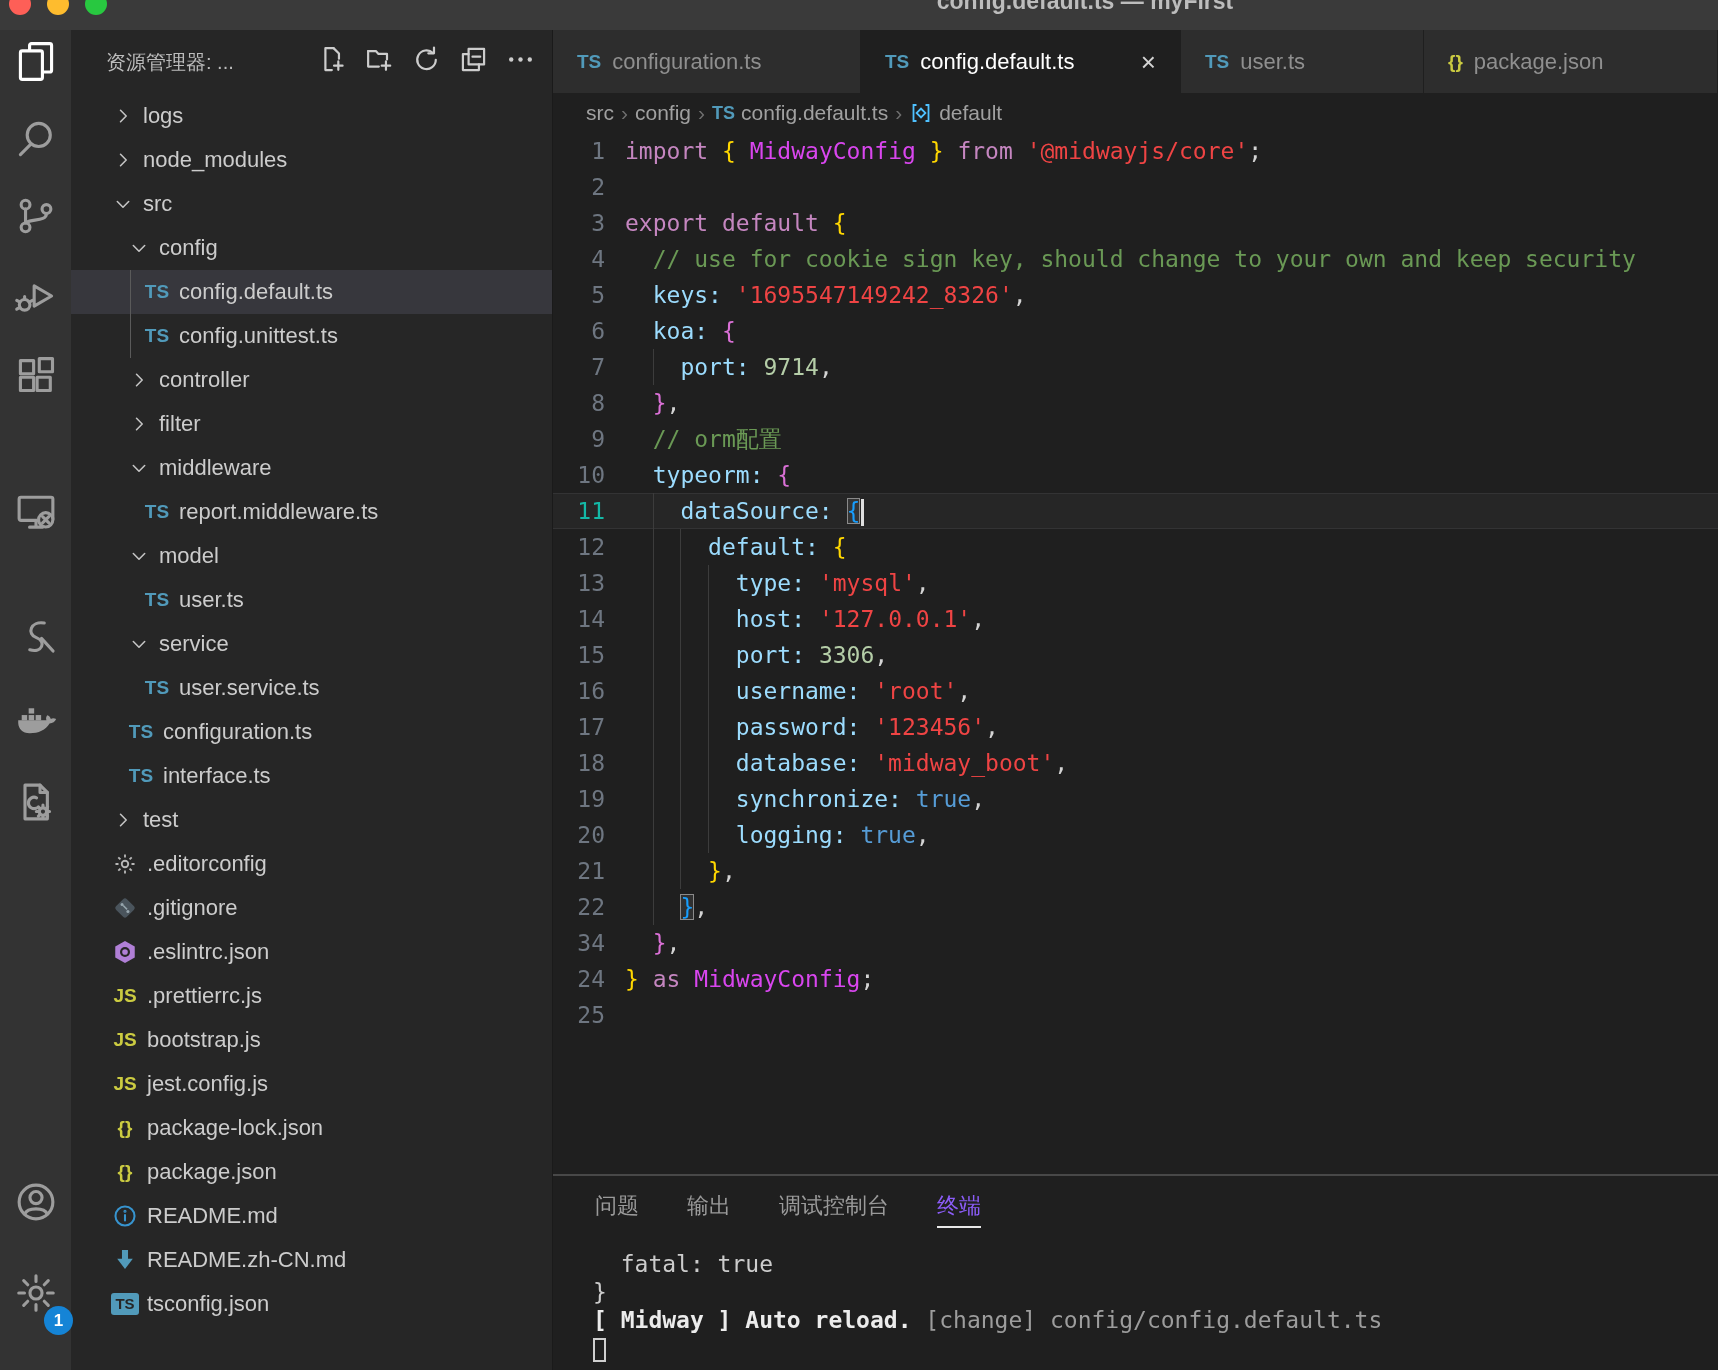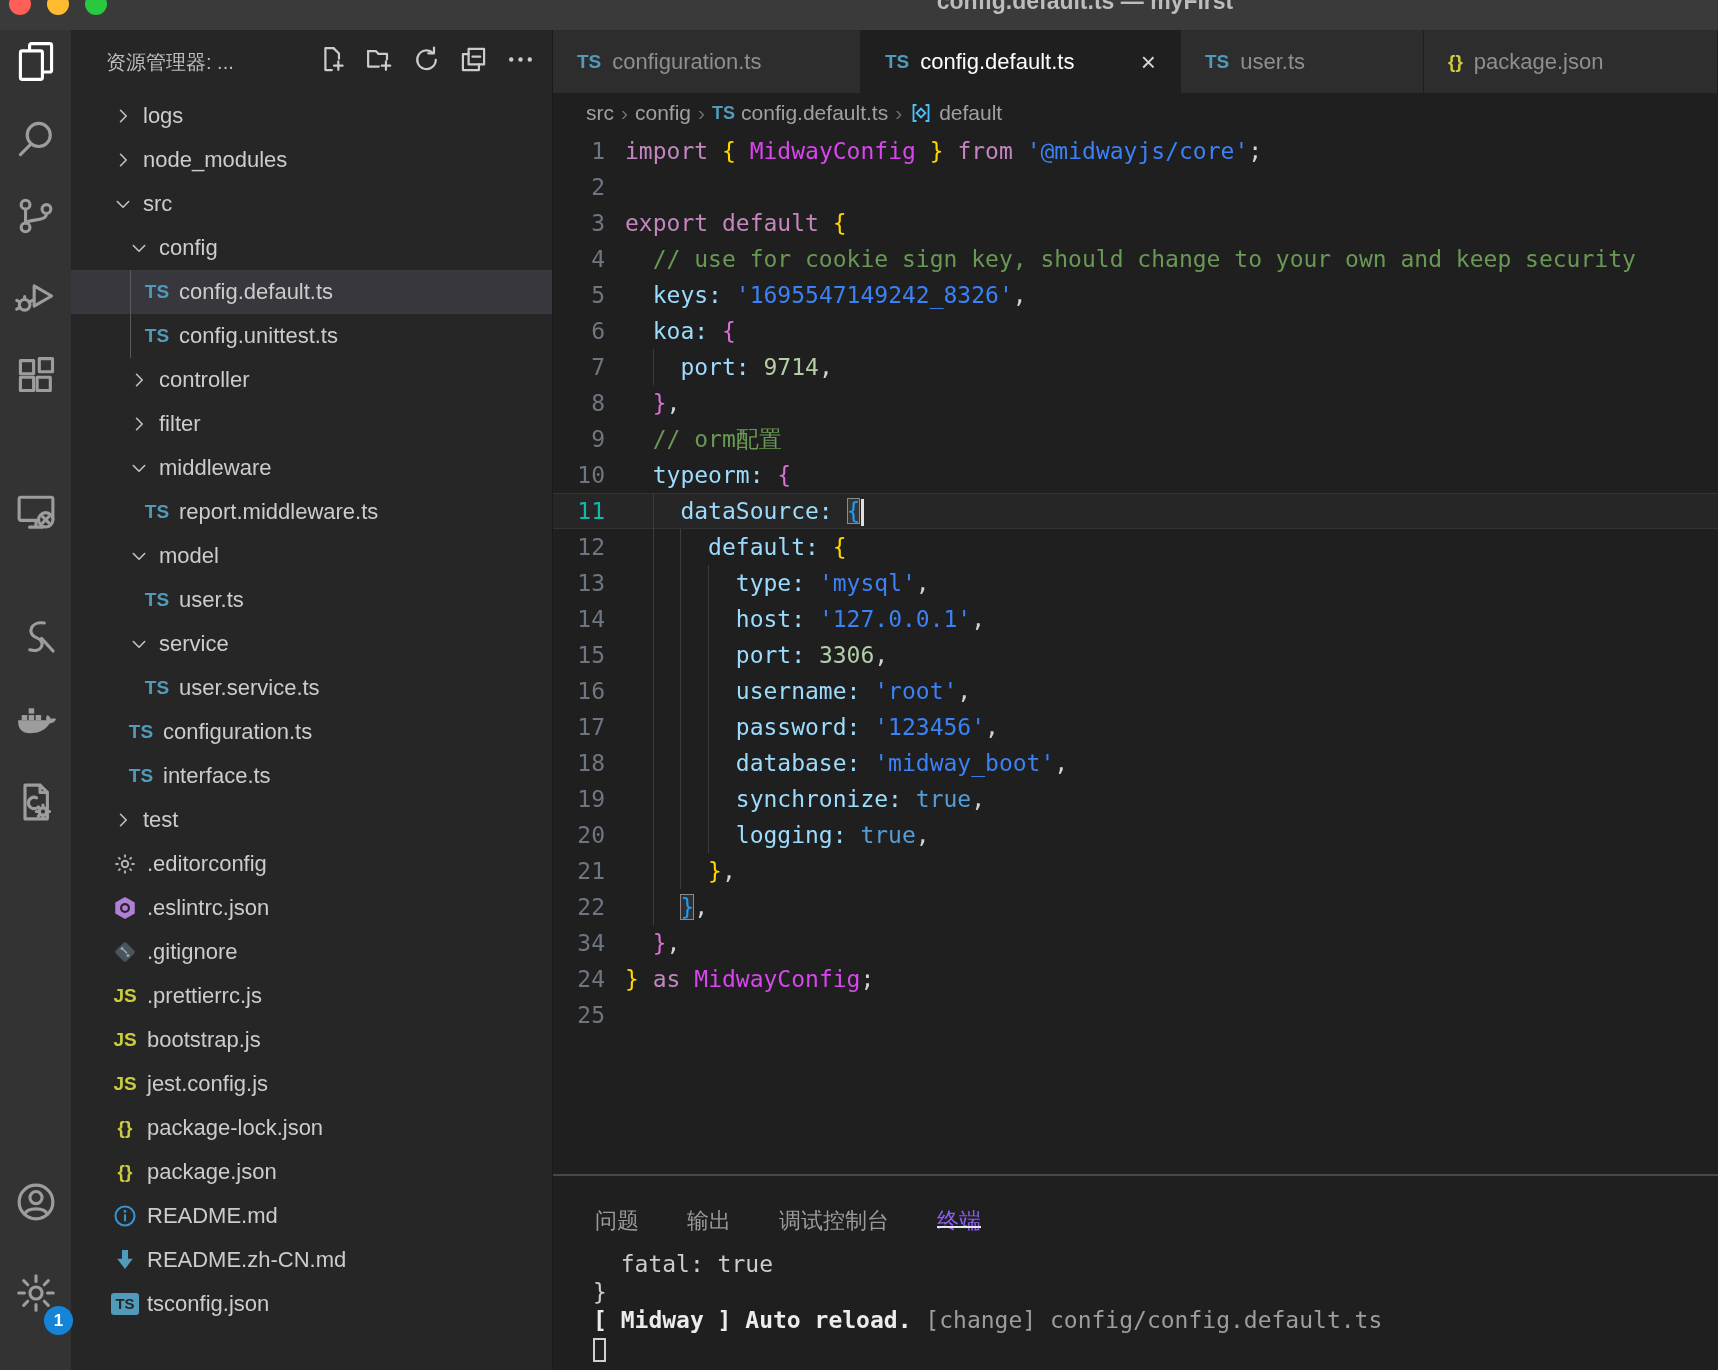--- a/index.html
+++ b/index.html
@@ -49,28 +49,28 @@
 .bc-icon{font-weight:700;font-size:18px}
 .bc-icon svg{width:24px;height:24px;vertical-align:-5px}
 
 .code{flex:1;font-family:"DejaVu Sans Mono",monospace;font-size:23px;line-height:36px;overflow:hidden}
 .cline{height:36px;display:flex;white-space:pre;position:relative}
 .cline .ln{width:52px;text-align:right;color:#6e7681;flex:none}
 .cline.current .ln{color:#14b8a6}
 .cline.current{background:rgba(255,255,255,0.035);box-shadow:inset 0 1px 0 #333334,inset 0 -1px 0 #333334}
 .ltext{padding-left:20px;position:relative;flex:1;min-width:0;overflow:hidden}
 .guide{position:absolute;top:0;bottom:0;width:1px;background:#3c3c3c}
-.tk-k{color:#c586c0}.tk-t{color:#d946ef}.tk-s{color:#3b82f6}.tk-n{color:#b5cea8}.tk-p{color:#9cdcfe}
+.tk-k{color:#c586c0}.tk-t{color:#d946ef}.tk-s{color:#ef4444}.tk-n{color:#b5cea8}.tk-p{color:#9cdcfe}
 .tk-c{color:#6a9955}.tk-w{color:#d4d4d4}.tk-b1{color:#ffd700}.tk-b2{color:#da70d6}.tk-b3{color:#179fff}.tk-kw{color:#569cd6}
 .tk-match{outline:1px solid #8a8a8a;outline-offset:-1px;background:rgba(110,110,110,.22)}
 .cursor{display:inline-block;width:2.5px;height:27px;background:#dfdfdf;vertical-align:middle;margin-left:1px}
 
 .panel{height:196px;flex:none;border-top:2px solid #484848;display:flex;flex-direction:column}
 .panel-tabs{height:60px;flex:none;display:flex;align-items:center;gap:48px;padding-left:42px;color:#9a9a9a;font-size:22px}
-.ptab{height:100%;display:flex;align-items:flex-end;position:relative;cursor:pointer}
+.ptab{height:100%;display:flex;align-items:center;position:relative;cursor:pointer}
 .ptab.active{color:#8b5cf6}
 .ptab.active::after{content:"";position:absolute;bottom:8px;left:0;right:0;height:2.5px;background:#e8e8e8}
 .terminal{font-family:"DejaVu Sans Mono",monospace;font-size:23px;line-height:28px;padding:14px 0 0 40px;color:#cccccc;white-space:pre;overflow:hidden}
 .t-bold{font-weight:700;color:#ececec}
 .t-dim{color:#9d9d9d}
 .t-cursor{display:inline-block;width:13px;height:24px;border:2px solid #cfcfcf;vertical-align:middle}
 </style>
 </head>
 <body>
 
@@ -314,37 +314,37 @@
               <svg viewBox="0 0 24 24" fill="none" stroke="#b8b8b8" stroke-width="1.7">
                 <circle cx="12" cy="12" r="3"></circle>
                 <path d="M12 3.2v2.8M12 18v2.8M3.2 12H6M18 12h2.8M5.8 5.8l2 2M16.2 16.2l2 2M18.2 5.8l-2 2M7.8 16.2l-2 2"></path>
               </svg>
             </span>
             <span class="tlabel">.editorconfig</span>
           </div>
           <div class="trow " style="padding-left:38px">
             <span class="ficon">
               <svg viewBox="0 0 24 24">
-                <polygon points="12,1.8 21,6.9 21,17.1 12,22.2 3,17.1 3,6.9" fill="#b07fd6"></polygon>
-                <circle cx="12" cy="12" r="4.6" fill="#262626"></circle>
-                <circle cx="12" cy="12" r="2.6" fill="#b07fd6"></circle>
-              </svg>
-            </span>
-            <span class="tlabel">.eslintrc.json</span>
-          </div>
-          <div class="trow " style="padding-left:38px">
-            <span class="ficon">
-              <svg viewBox="0 0 24 24">
                 <rect x="5" y="5" width="14" height="14" rx="2.5" transform="rotate(45 12 12)" fill="#4a545c"></rect>
                 <circle cx="9.3" cy="8.7" r="1.4" fill="#97a6ae"></circle>
                 <circle cx="14.7" cy="15.3" r="1.4" fill="#97a6ae"></circle>
                 <path d="M10.3 9.7l3.6 3.6" stroke="#97a6ae" stroke-width="1.4"></path>
               </svg>
             </span>
             <span class="tlabel">.gitignore</span>
+          </div>
+          <div class="trow " style="padding-left:38px">
+            <span class="ficon">
+              <svg viewBox="0 0 24 24">
+                <polygon points="12,1.8 21,6.9 21,17.1 12,22.2 3,17.1 3,6.9" fill="#b07fd6"></polygon>
+                <circle cx="12" cy="12" r="4.6" fill="#262626"></circle>
+                <circle cx="12" cy="12" r="2.6" fill="#b07fd6"></circle>
+              </svg>
+            </span>
+            <span class="tlabel">.eslintrc.json</span>
           </div>
           <div class="trow " style="padding-left:38px">
             <span class="ficon c-js">JS</span>
             <span class="tlabel">.prettierrc.js</span>
           </div>
           <div class="trow " style="padding-left:38px">
             <span class="ficon c-js">JS</span>
             <span class="tlabel">bootstrap.js</span>
           </div>
           <div class="trow " style="padding-left:38px">

